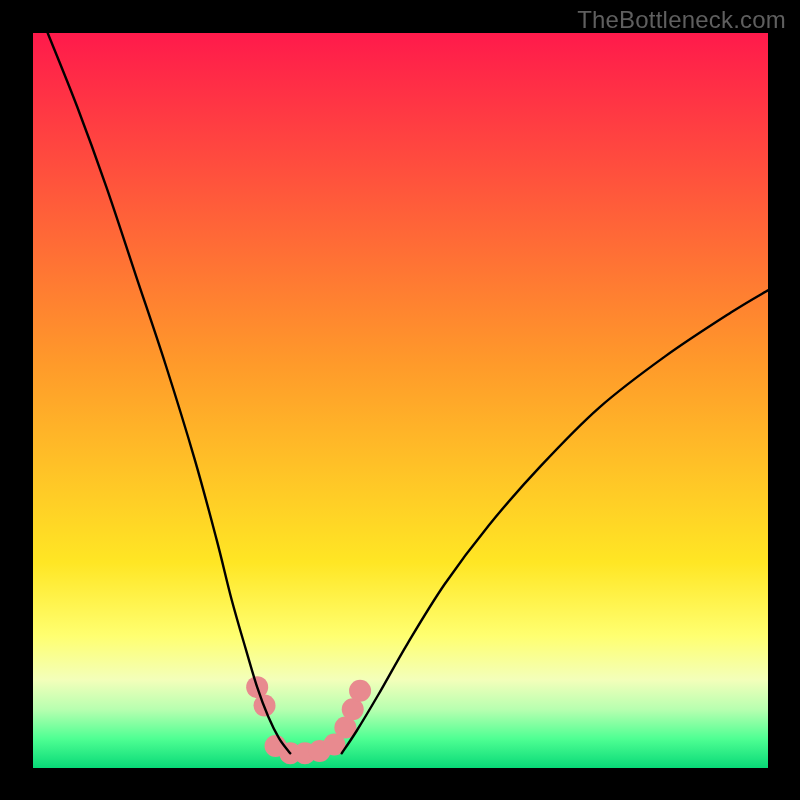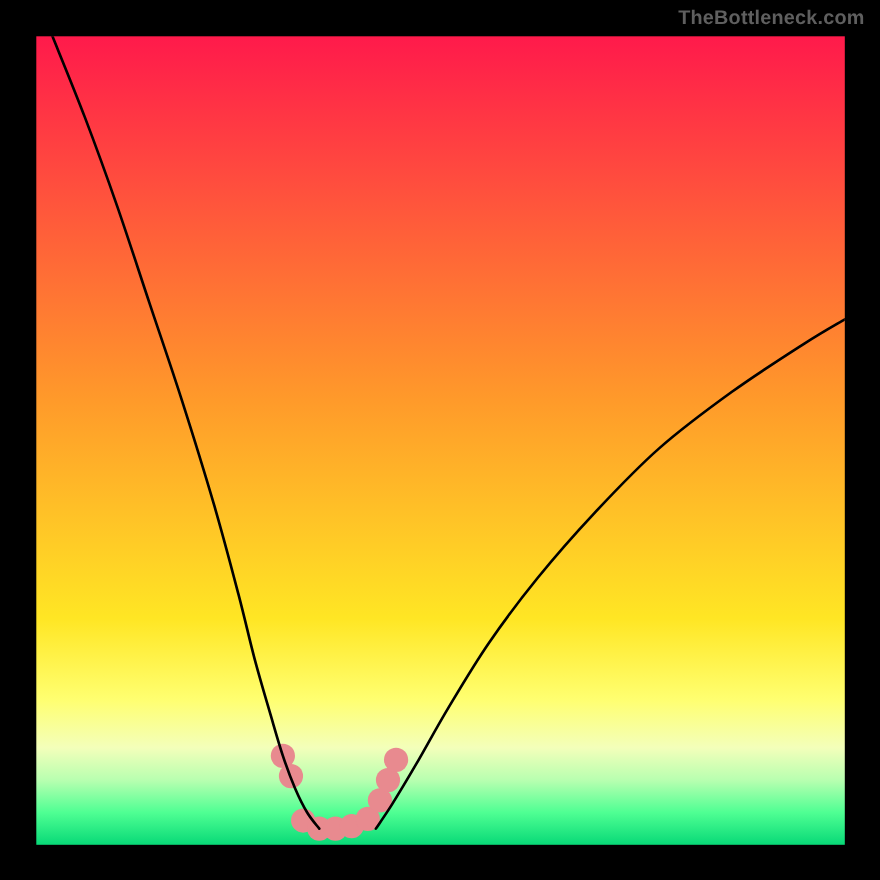--- a/index.html
+++ b/index.html
@@ -17,23 +17,23 @@
     left: 0;
     width: 800px;
     height: 800px;
     background: #000;
   }
   .watermark {
     position: absolute;
     top: 6px;
     right: 14px;
     color: #5f5f5f;
-    font-size: 18px;
+    font-size: 24px;
     letter-spacing: 0.2px;
-    font-weight: 700;
+    font-weight: 400;
     user-select: none;
   }
   svg {
     position: absolute;
     top: 0;
     left: 0;
   }
 </style>
 </head>
 <body>

